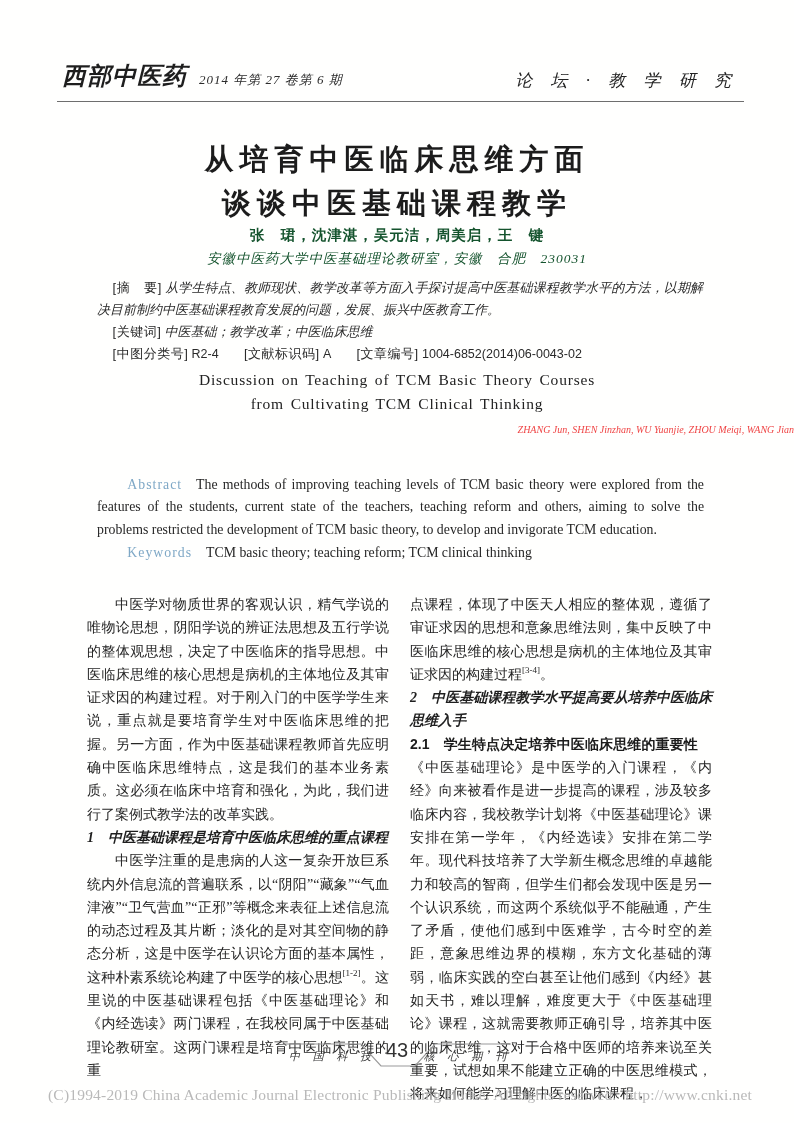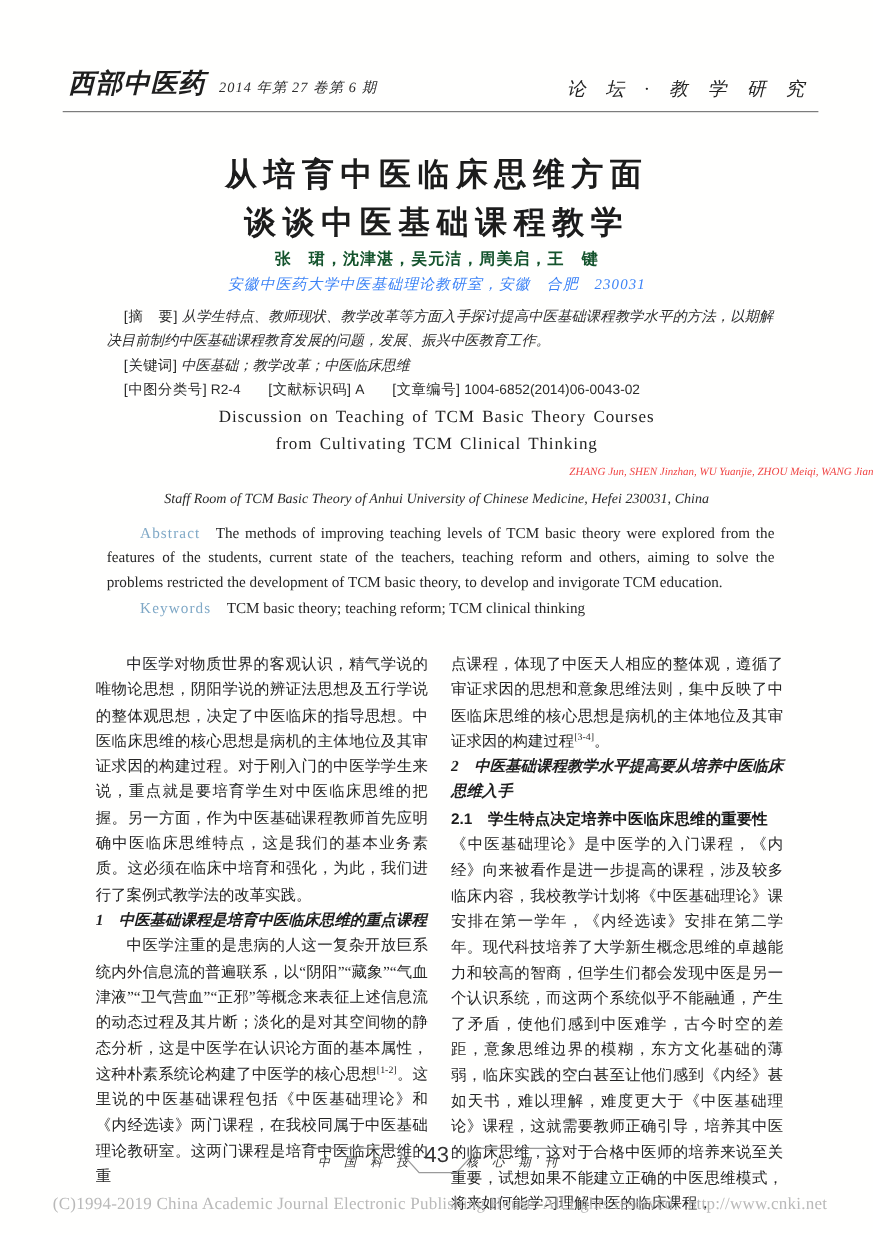--- a/index.html
+++ b/index.html
@@ -69,21 +69,21 @@
     letter-spacing: 1px;
     color: #14532d;
   }
   .affiliation {
     position: absolute;
     top: 250px; left: 0; width: 100%;
     text-align: center;
     font-style: italic;
     font-size: 13.5px;
     letter-spacing: 1px;
-    color: #3b82f6;
+    color: #14532d;
   }
   
   .cn-meta {
     position: absolute;
     top: 277px; left: 97px; width: 606px;
     font-size: 13px;
     line-height: 22px;
     color: #2a2a2a;
   }
   .cn-meta p { margin: 0; }
@@ -240,21 +240,20 @@
       <span class="pair"><span class="meta-label">[文献标识码]</span>&nbsp;<span class="class-value">A</span></span>
       <span class="pair"><span class="meta-label">[文章编号]</span>&nbsp;<span class="class-value">1004-6852(2014)06-0043-02</span></span>
     </p>
   </div>
 
   <div class="en-title">
     <div>Discussion on Teaching of TCM Basic Theory Courses</div>
     <div>from Cultivating TCM Clinical Thinking</div>
   </div>
   <div class="en-authors">ZHANG Jun, SHEN Jinzhan, WU Yuanjie, ZHOU Meiqi, WANG Jian</div>
-  <div class="en-affiliation">Staff Room of TCM Basic Theory of Anhui University of Chinese Medicine, Hefei 230031, China</div>
 
   <div class="en-meta">
     <p class="en-abstract"><span class="blue-label">Abstract</span><span>The methods of improving teaching levels of TCM basic theory were explored from the features of the students, current state of the teachers, teaching reform and others, aiming to solve the problems restricted the development of TCM basic theory, to develop and invigorate TCM education.</span></p>
     <p class="en-keywords"><span class="blue-label">Keywords</span><span>TCM basic theory; teaching reform; TCM clinical thinking</span></p>
   </div>
 
   <div class="body-cols">
     <div class="col">
       <p>中医学对物质世界的客观认识，精气学说的唯物论思想，阴阳学说的辨证法思想及五行学说的整体观思想，决定了中医临床的指导思想。中医临床思维的核心思想是病机的主体地位及其审证求因的构建过程。对于刚入门的中医学学生来说，重点就是要培育学生对中医临床思维的把握。另一方面，作为中医基础课程教师首先应明确中医临床思维特点，这是我们的基本业务素质。这必须在临床中培育和强化，为此，我们进行了案例式教学法的改革实践。</p>
       <p class="sec-heading">1　中医基础课程是培育中医临床思维的重点课程</p>

